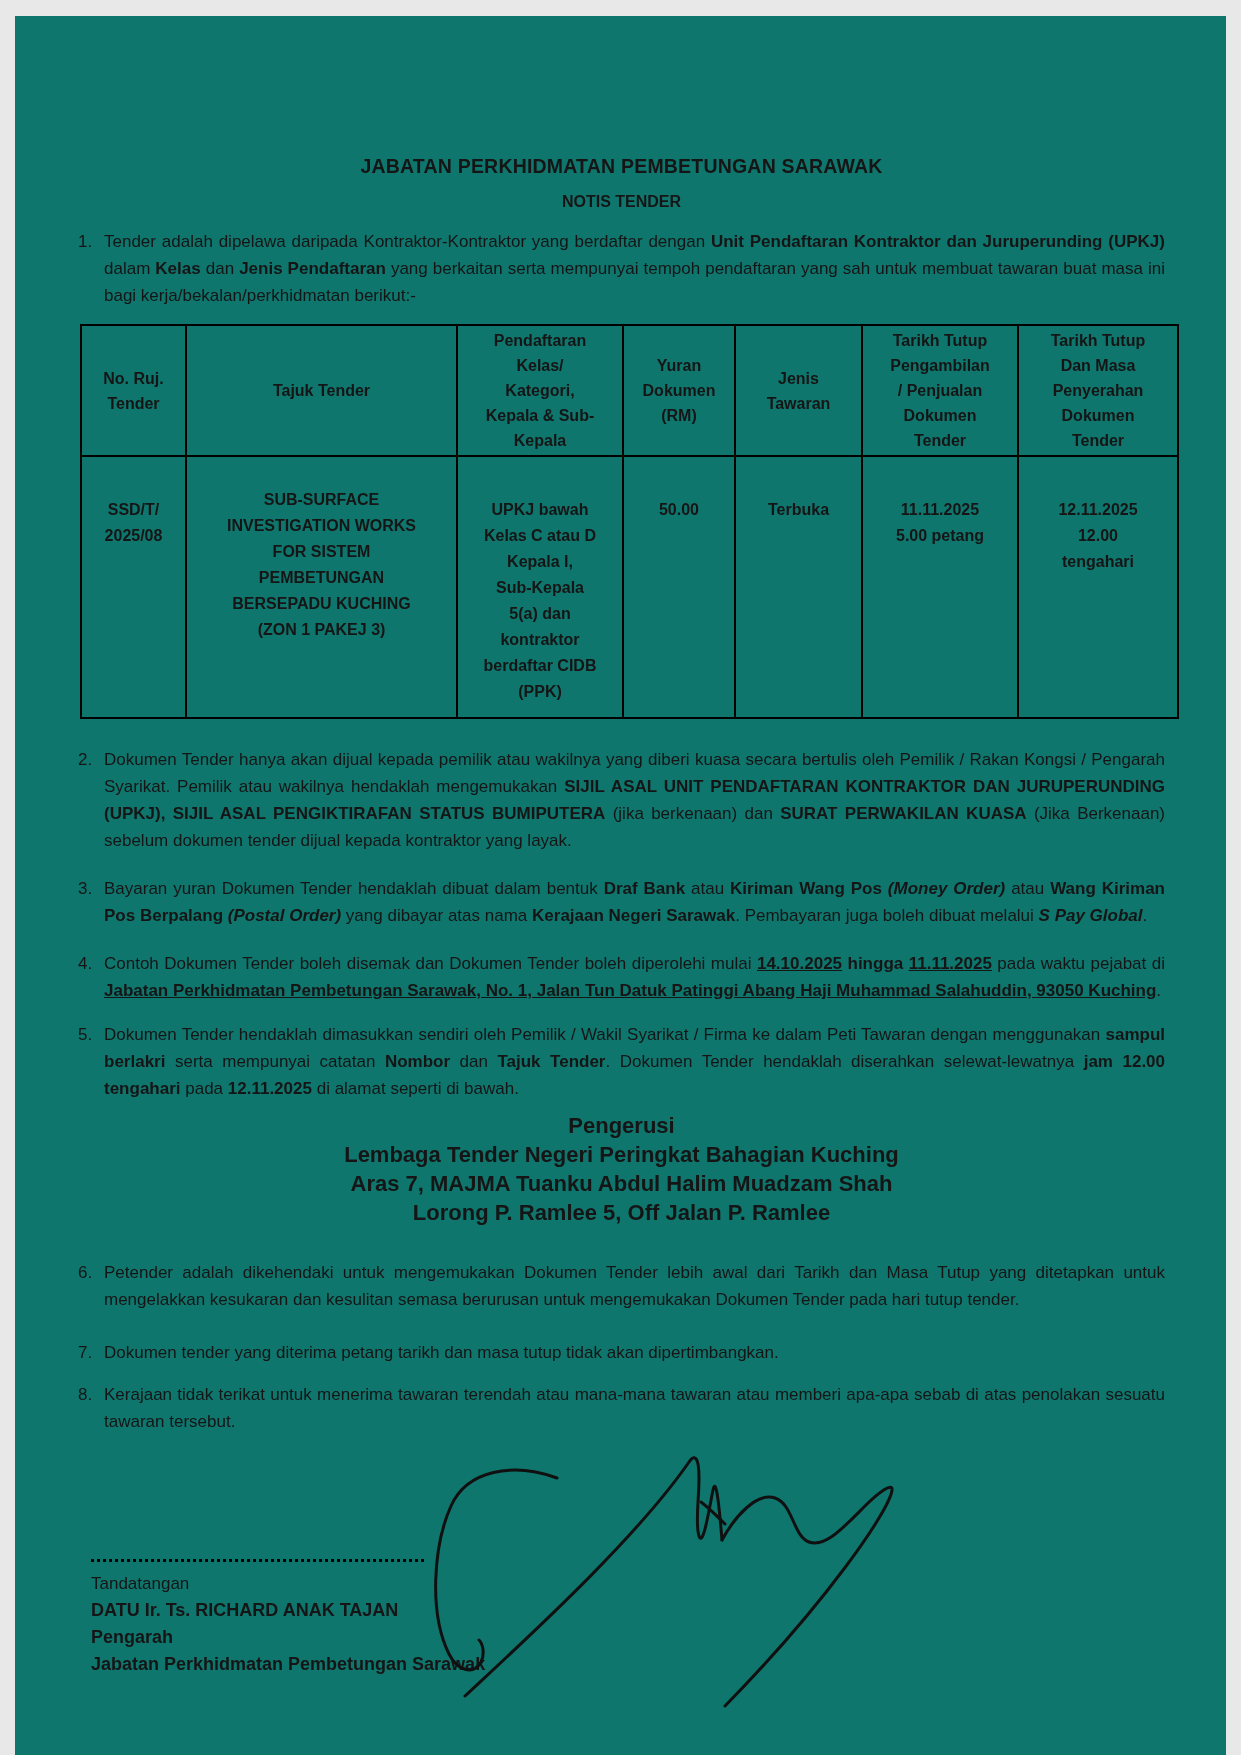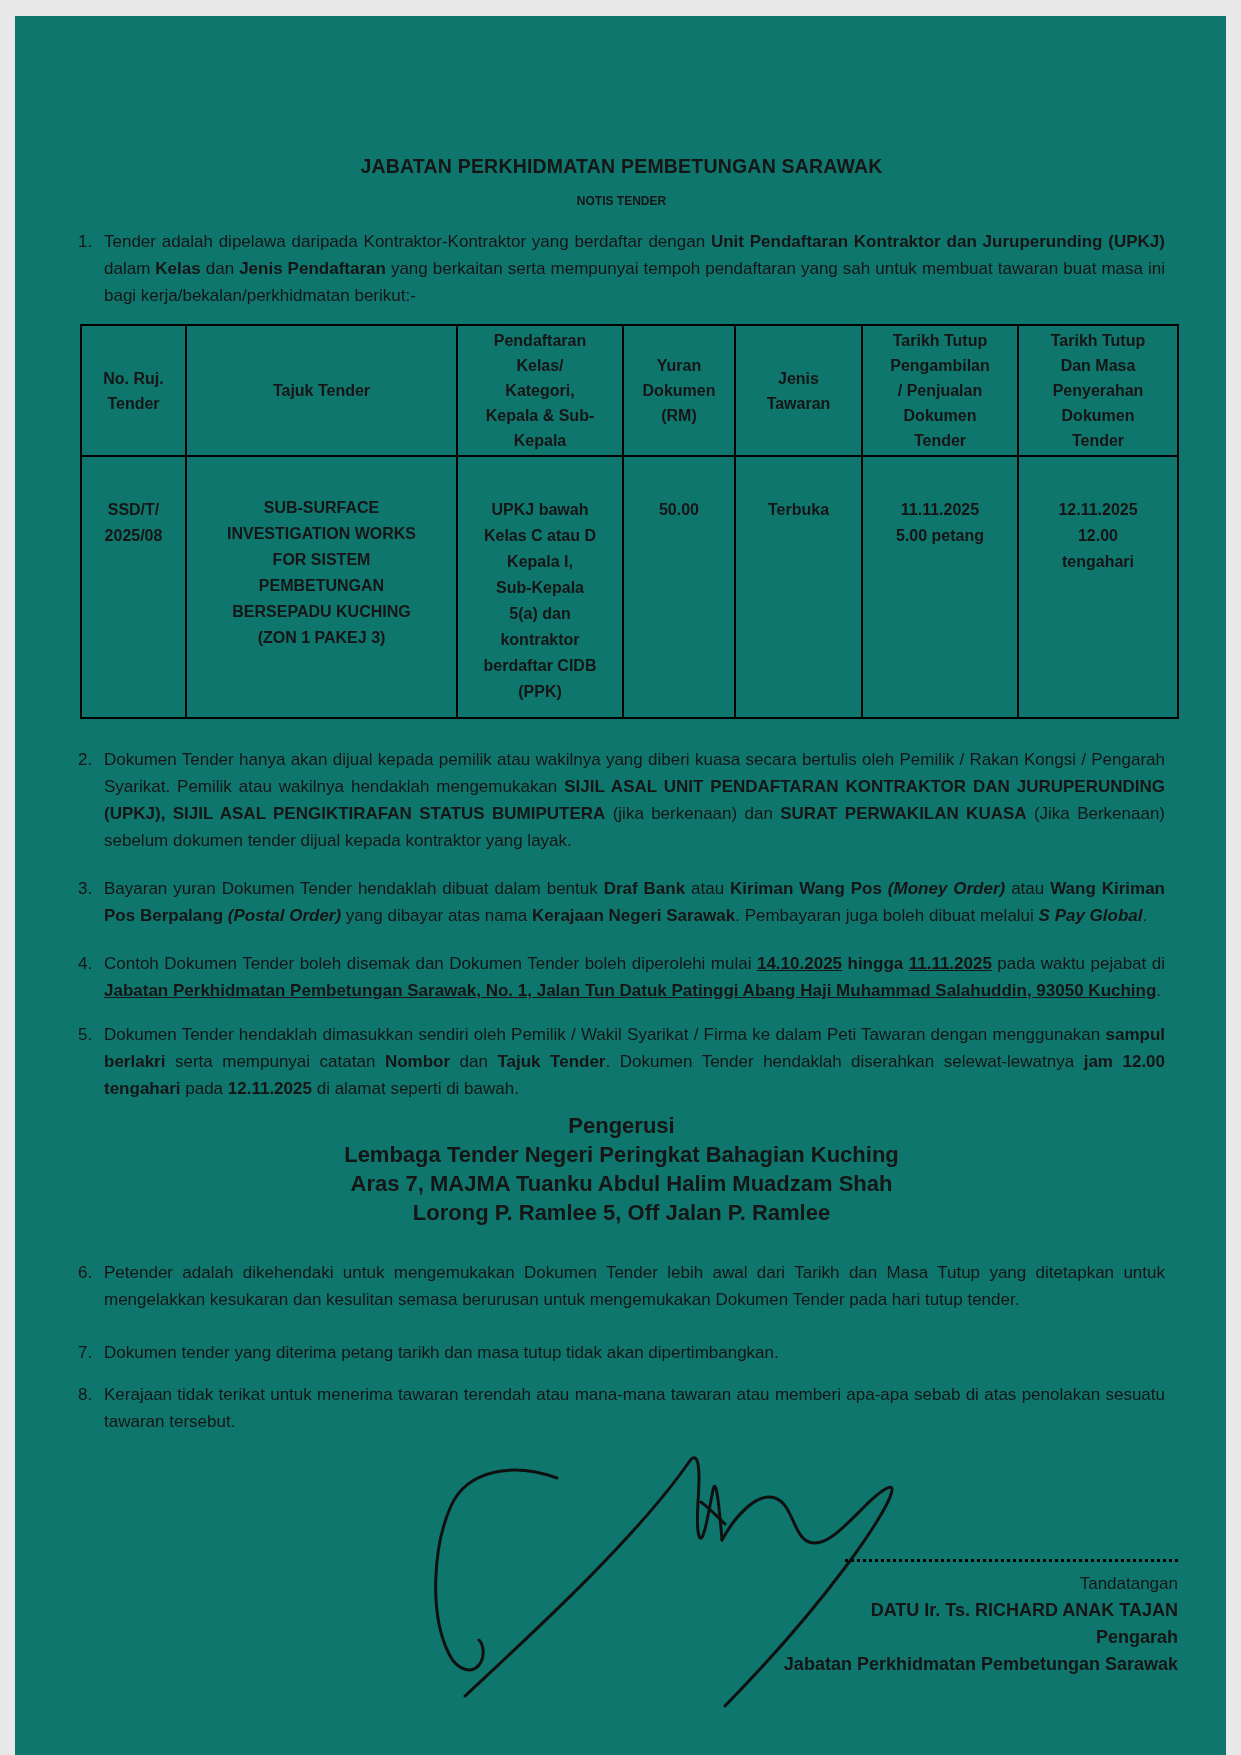--- a/index.html
+++ b/index.html
@@ -12,21 +12,21 @@
     color:#151515;
     margin:16px auto;
     overflow:hidden;
   }
   .content{padding:140px 61px 0 63px;}
   .doc-title{
     text-align:center;font-weight:700;font-size:19.5px;line-height:21px;
     letter-spacing:.2px;
   }
   .doc-subtitle{
-    text-align:center;font-weight:700;font-size:12px;line-height:19px;
+    text-align:center;font-weight:700;font-size:16px;line-height:19px;
     margin-top:15px;
   }
   .para{display:flex;font-size:17px;line-height:27px;}
   .para .num{flex:none;width:26px;}
   .para .ptext{flex:1;text-align:justify;}
   .b{font-weight:700;}
   .i{font-style:italic;}
   .u{text-decoration:underline;}
   .p1{margin-top:17px;}
   .p2{margin-top:27px;}
@@ -41,27 +41,27 @@
     width:1097px;margin:15px 0 0 2px;
   }
   table.tender th,table.tender td{
     border:2.5px solid #000;
     font-weight:700;font-size:16px;text-align:center;
     white-space:pre-line;overflow:hidden;
     padding:2px 6px;
   }
   table.tender th{height:119px;vertical-align:middle;line-height:25px;}
   table.tender td{height:218px;vertical-align:top;padding-top:40px;line-height:26px;}
-  table.tender td.mid{padding-top:38px;}
+  table.tender td.mid{padding-top:30px;}
   .address{
     text-align:center;font-weight:700;font-size:22px;line-height:29px;
     margin-top:9px;
   }
   .sig-block{
-    margin-top:108px;text-align:right;position:relative;
+    margin-top:108px;text-align:left;position:relative;
     transform:translateX(13px);
     font-size:17px;line-height:27px;
   }
   .sig-line{
     display:inline-block;width:333px;height:3px;
     border-bottom:3px dotted #000;
   }
   .sig-name,.sig-pos,.sig-dept{font-weight:700;font-size:18px;}
   .sig-svg{
     position:absolute;left:380px;top:1428px;width:540px;height:280px;

